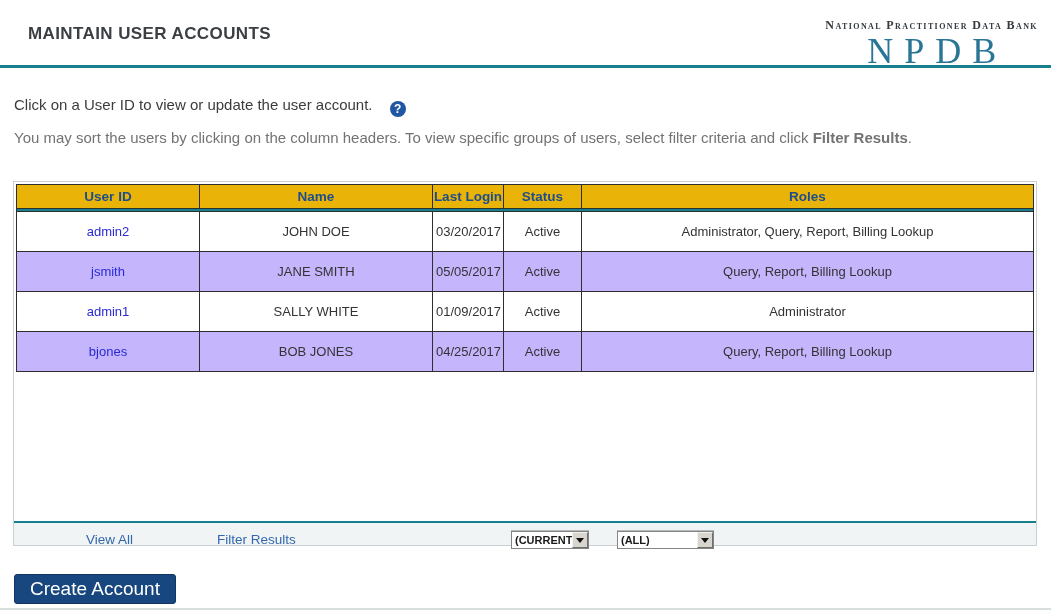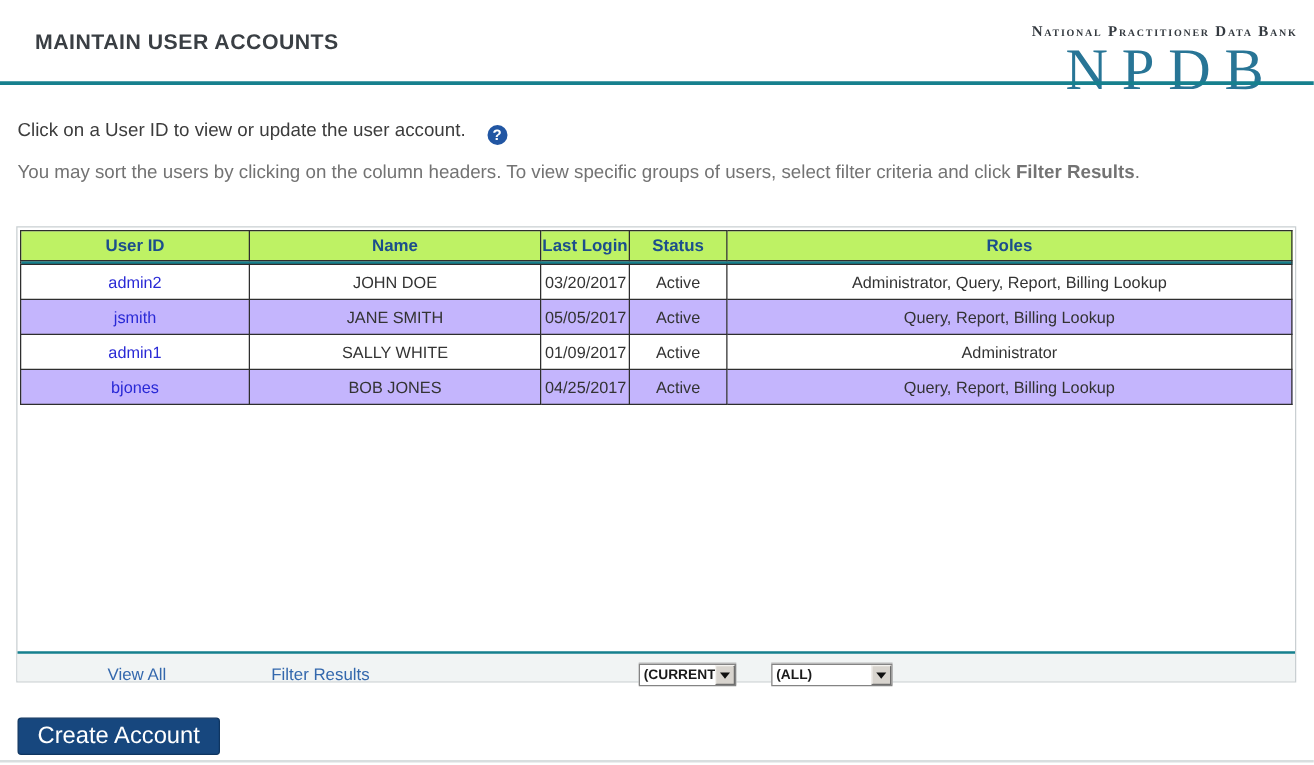--- a/index.html
+++ b/index.html
@@ -22,21 +22,21 @@
     text-align: center; line-height: 1;
   }
   .logo-tagline {
     font-family: "Liberation Serif", serif;
     font-variant: small-caps; font-weight: 600;
     font-size: 12px; letter-spacing: 1.4px; color: #33393f;
     white-space: nowrap;
   }
   .logo-acronym {
     font-family: "Liberation Serif", serif;
-    font-size: 47px; color: #287596;
+    font-size: 36px; color: #287596;
     letter-spacing: 11px; margin-top: 2px; margin-right: -11px;
   }
   .teal-rule {
     position: absolute; left: 0; right: 0; top: 65px; height: 3px;
     background: #16808e;
   }
 
   
   .instr1 { position: absolute; left: 14px; top: 96px; font-size: 15px; color: #3c3c3c; }
   .instr2 { position: absolute; left: 14px; top: 129px; font-size: 15px; color: #737373; }
@@ -55,25 +55,25 @@
     border: 1px solid #c9cfd2; background: #fff;
   }
 
   table.users {
     margin: 2px; width: calc(100% - 4px);
     border-collapse: collapse; table-layout: fixed;
     border: 1px solid #2e2e2e;
   }
   table.users th {
     height: 24px; font-size: 13.5px; font-weight: bold; color: #1c4e8c;
-    background: #bef264; border: 1px solid #2e2e2e; text-align: center;
+    background: #eab308; border: 1px solid #2e2e2e; text-align: center;
     cursor: pointer;
   }
   table.users td {
-    height: 28px; font-size: 13px; color: #333;
+    height: 40px; font-size: 13px; color: #333;
     border: 1px solid #2e2e2e; text-align: center; padding: 1px 3px;
     background: #fff;
   }
   tr.teal-sep td { height: 3px; padding: 0; background: #16808e; line-height: 0; border-left: none; border-right: none; }
   td.name-cell { text-align: left; padding-left: 4px; }
   tr.alt td { background: #c4b5fd; }
   a.uid-link { color: #2929d6; text-decoration: none; cursor: pointer; }
 
   
   .panel-footer {

